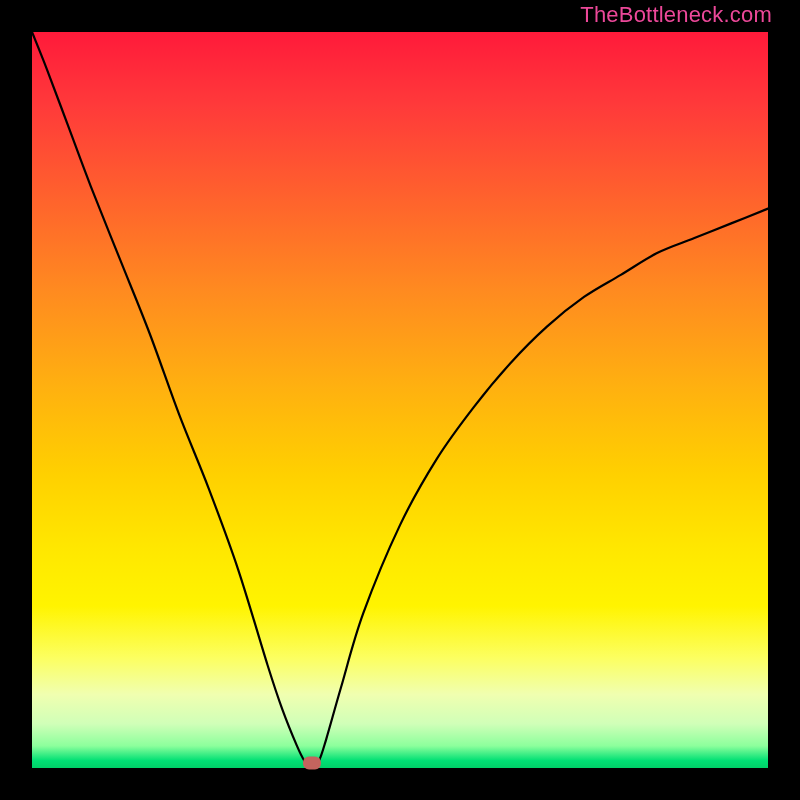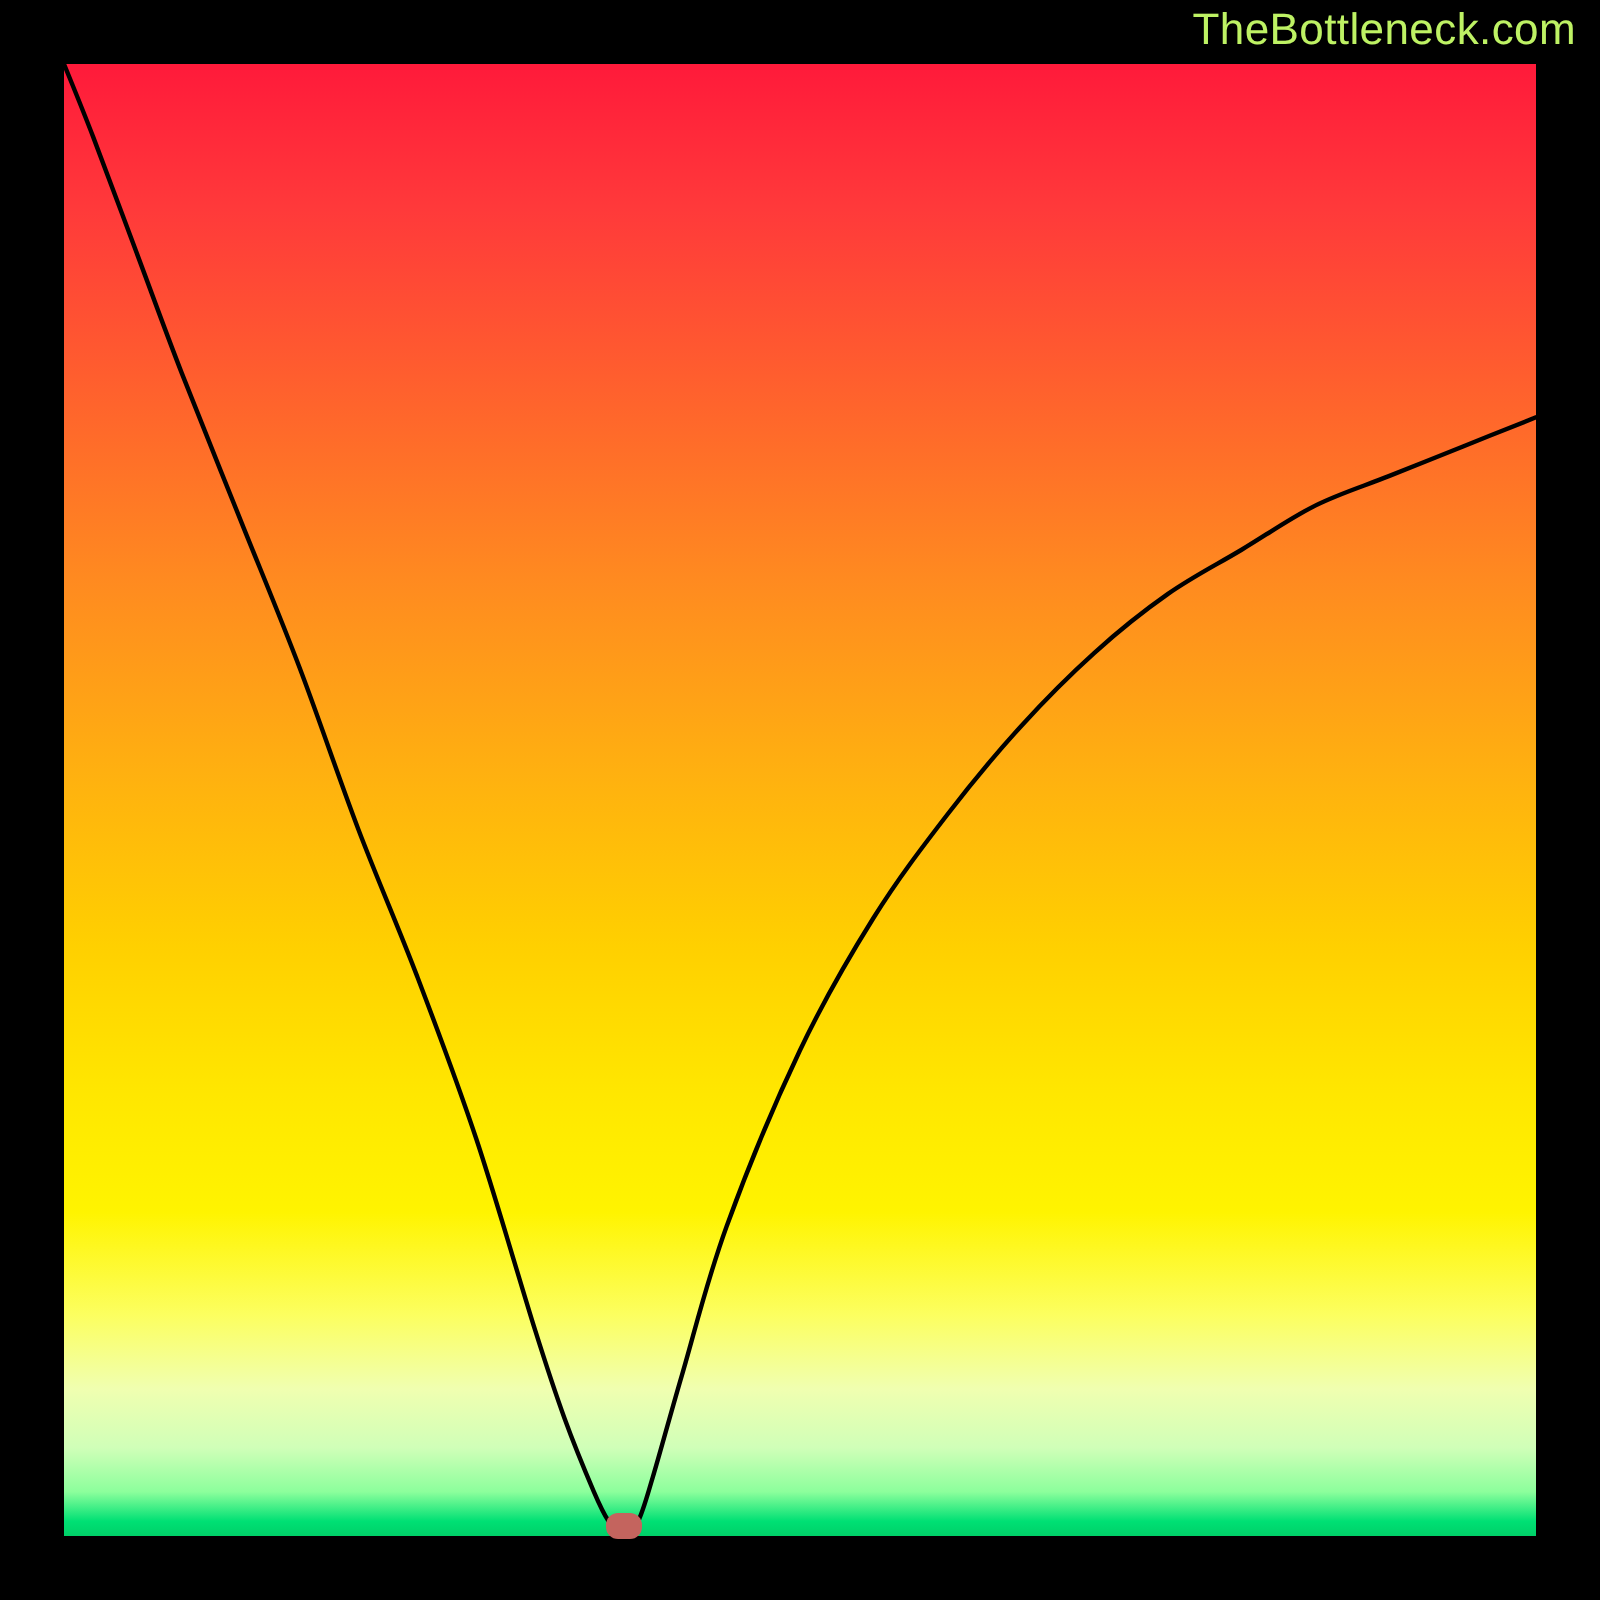--- a/index.html
+++ b/index.html
@@ -38,22 +38,22 @@
       #f0ffb0 90%,
       #d0ffb8 94%,
       #8cff9c 97%,
       #00e074 99%,
       #00d068 100%
     );
   }
   .watermark {
     position: absolute;
     top: 2px;
-    right: 12px;
-    color: #bef264;
+    right: 28px;
+    color: #ec4899;
     font-size: 22px;
     font-weight: 500;
     letter-spacing: 0.2px;
     user-select: none;
     text-align: center;
   }
   svg.curve {
     position: absolute;
     left: 0;
     top: 0;

